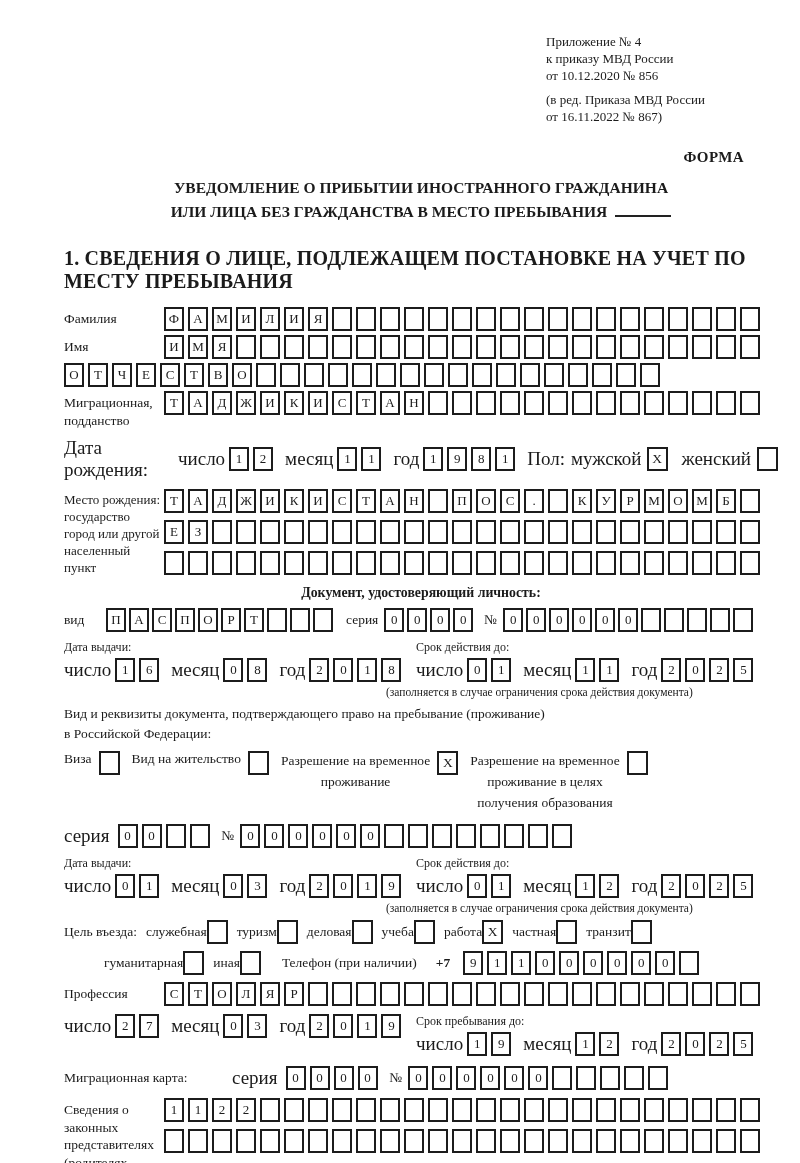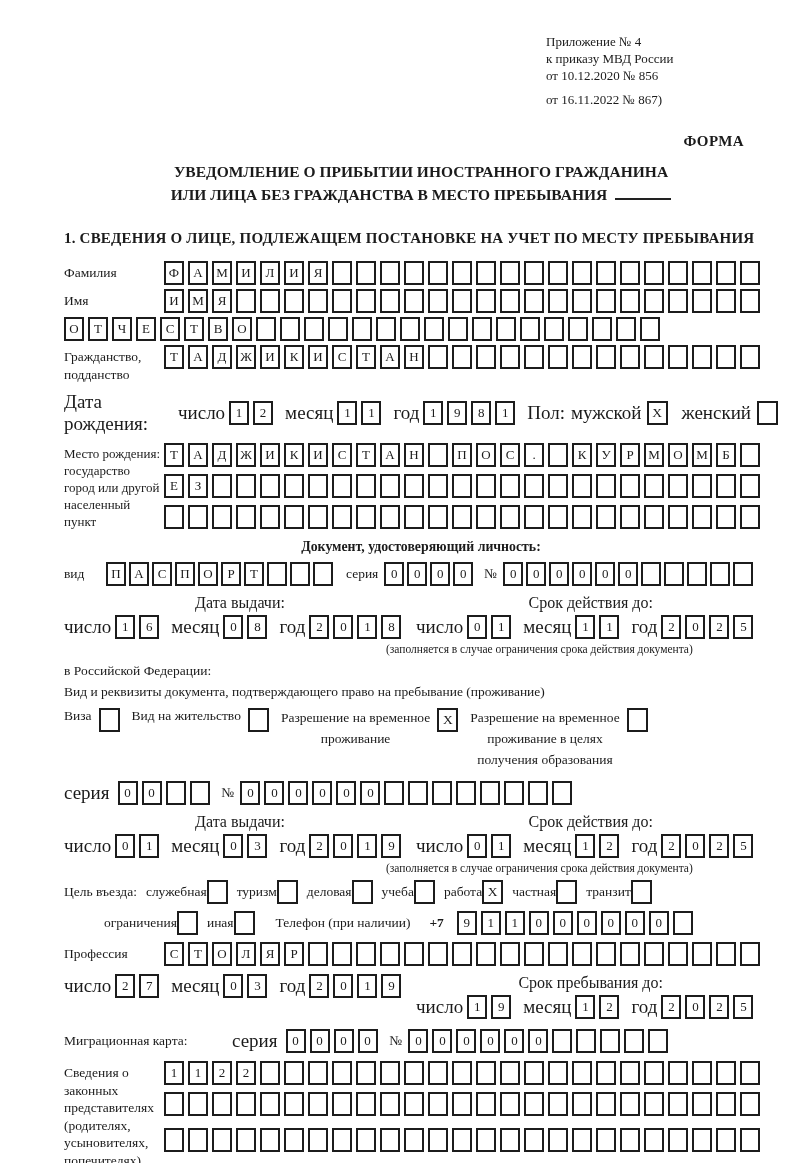--- a/index.html
+++ b/index.html
@@ -10,21 +10,21 @@
     font-family:"Liberation Serif","DejaVu Serif",serif;
     padding:34px 22px 18px 64px;
     position:relative;
   }
   .appendix { margin-left:auto; width:232px; font-size:13px; line-height:1.3; }
   .appendix div { white-space:nowrap; }
   .appendix .group2 { margin-top:7px; }
   .forma { text-align:right; font-weight:bold; font-size:15px; margin:24px 34px 4px 0; letter-spacing:.4px; }
   .title { text-align:center; font-weight:bold; font-size:15.5px; line-height:1.5; margin-top:10px; }
   .blank { display:inline-block; width:56px; height:14px; border-bottom:2.5px solid #222; margin-left:8px; }
-  .section-heading { font-weight:bold; font-size:15px; margin:24px 0 14px; letter-spacing:.2px; }
+  .section-heading { font-weight:bold; font-size:20px; margin:24px 0 14px; letter-spacing:.2px; }
 
   .row { display:flex; align-items:flex-start; margin-bottom:4px; }
   .vcenter { align-items:center; }
   .flabel { font-size:13.5px; line-height:1.3; padding-top:3px; }
   .lab100 { width:100px; flex:none; }
   .cells { display:flex; flex-wrap:nowrap; }
   .cell {
     flex:none; width:20px; height:24px; border:2px solid #1c1c1c; margin-right:4px;
     display:inline-flex; align-items:center; justify-content:center; font-size:13px;
   }
@@ -34,21 +34,21 @@
     display:inline-flex; align-items:center; justify-content:center; font-size:13.5px;
   }
   .rowgap { margin-bottom:7px; }
 
   .dlabel { font-size:19px; }
   .date-group { display:flex; align-items:center; }
   .date-group .dlabel { margin-right:4px; }
   .date-group .cells { margin-right:8px; }
   .dates-block { display:flex; margin:8px 0 6px; }
   .date-col.left { width:352px; flex:none; }
-  .date-col-head { text-align:center; font-size:16px; margin-bottom:3px; }
+  .date-col-head { text-align:left; font-size:12px; margin-bottom:3px; }
   .validity-note { font-size:11.5px; margin:4px 0 0 -30px; white-space:nowrap; }
 
   .doc-heading { text-align:center; font-weight:bold; font-size:13.8px; margin:8px 0 7px; }
   .doc-row { display:flex; align-items:center; margin-bottom:6px; }
   .vid-label { width:42px; flex:none; font-size:13.5px; }
   .ser-label { margin:0 6px 0 10px; font-size:13.5px; }
   .num-label { margin:0 6px 0 8px; font-size:13.5px; }
 
   .intro { font-size:13.5px; line-height:1.55; margin-top:4px; }
   .res-options { display:flex; align-items:flex-start; gap:12px; margin:6px 0 10px; }
@@ -64,20 +64,21 @@
   .mig-label { width:168px; flex:none; font-size:13.5px;font-family:Liberation Serif, serif; }
 </style>
 </head>
 <body>
 
 <div class="appendix">
   <div>Приложение № 4</div>
   <div>к приказу МВД России</div>
   <div>от 10.12.2020 № 856</div>
   <div class="group2">
+    <div>(в ред. Приказа МВД России</div>
     <div>от 16.11.2022 № 867)</div>
   </div>
 </div>
 
 <div class="forma">ФОРМА</div>
 
 <div class="title">
   <div>УВЕДОМЛЕНИЕ О ПРИБЫТИИ ИНОСТРАННОГО ГРАЖДАНИНА</div>
   <div>
     <span>ИЛИ ЛИЦА БЕЗ ГРАЖДАНСТВА В МЕСТО ПРЕБЫВАНИЯ</span><span class="blank"></span>
@@ -173,21 +174,21 @@
       <span class="cell"></span>
       <span class="cell"></span>
       <span class="cell"></span>
       <span class="cell"></span>
       <span class="cell"></span>
     </div>
 </div>
 
 <div class="row">
   <div class="flabel lab100">
-    <div>Гражданство,</div>
+    <div>Миграционная,</div>
     <div>подданство</div>
   </div>
   <div class="cells">
       <span class="cell">Т</span>
       <span class="cell">А</span>
       <span class="cell">Д</span>
       <span class="cell">Ж</span>
       <span class="cell">И</span>
       <span class="cell">К</span>
       <span class="cell">И</span>
@@ -413,22 +414,22 @@
           <span class="cell">0</span>
           <span class="cell">2</span>
           <span class="cell">5</span>
         </span>
     </div>
     <div class="validity-note">(заполняется в случае ограничения срока действия документа)</div>
   </div>
 </div>
 
 <div class="intro">
+  <div>Вид и реквизиты документа, подтверждающего право на пребывание (проживание)</div>
   <div>в Российской Федерации:</div>
-  <div>Вид и реквизиты документа, подтверждающего право на пребывание (проживание)</div>
 </div>
 
 <div class="res-options">
   <span class="res-opt">
     <span>Виза</span>
     <span class="checkbox"></span>
   </span>
   <span class="res-opt">
     <span>Вид на жительство</span>
     <span class="checkbox"></span>
@@ -552,21 +553,21 @@
     <span class="checkbox"></span>
   </span>
   <span class="opt">
     <span>транзит</span>
     <span class="checkbox"></span>
   </span>
 </div>
 
 <div class="purpose-row purpose2">
   <span class="opt">
-    <span>ограничения</span>
+    <span>гуманитарная</span>
     <span class="checkbox"></span>
   </span>
   <span class="opt">
     <span>иная</span>
     <span class="checkbox"></span>
   </span>
   <span class="phone-label">Телефон (при наличии)</span>
   <span class="phone-prefix">+7</span>
   <span class="cells">
       <span class="cell">9</span>

